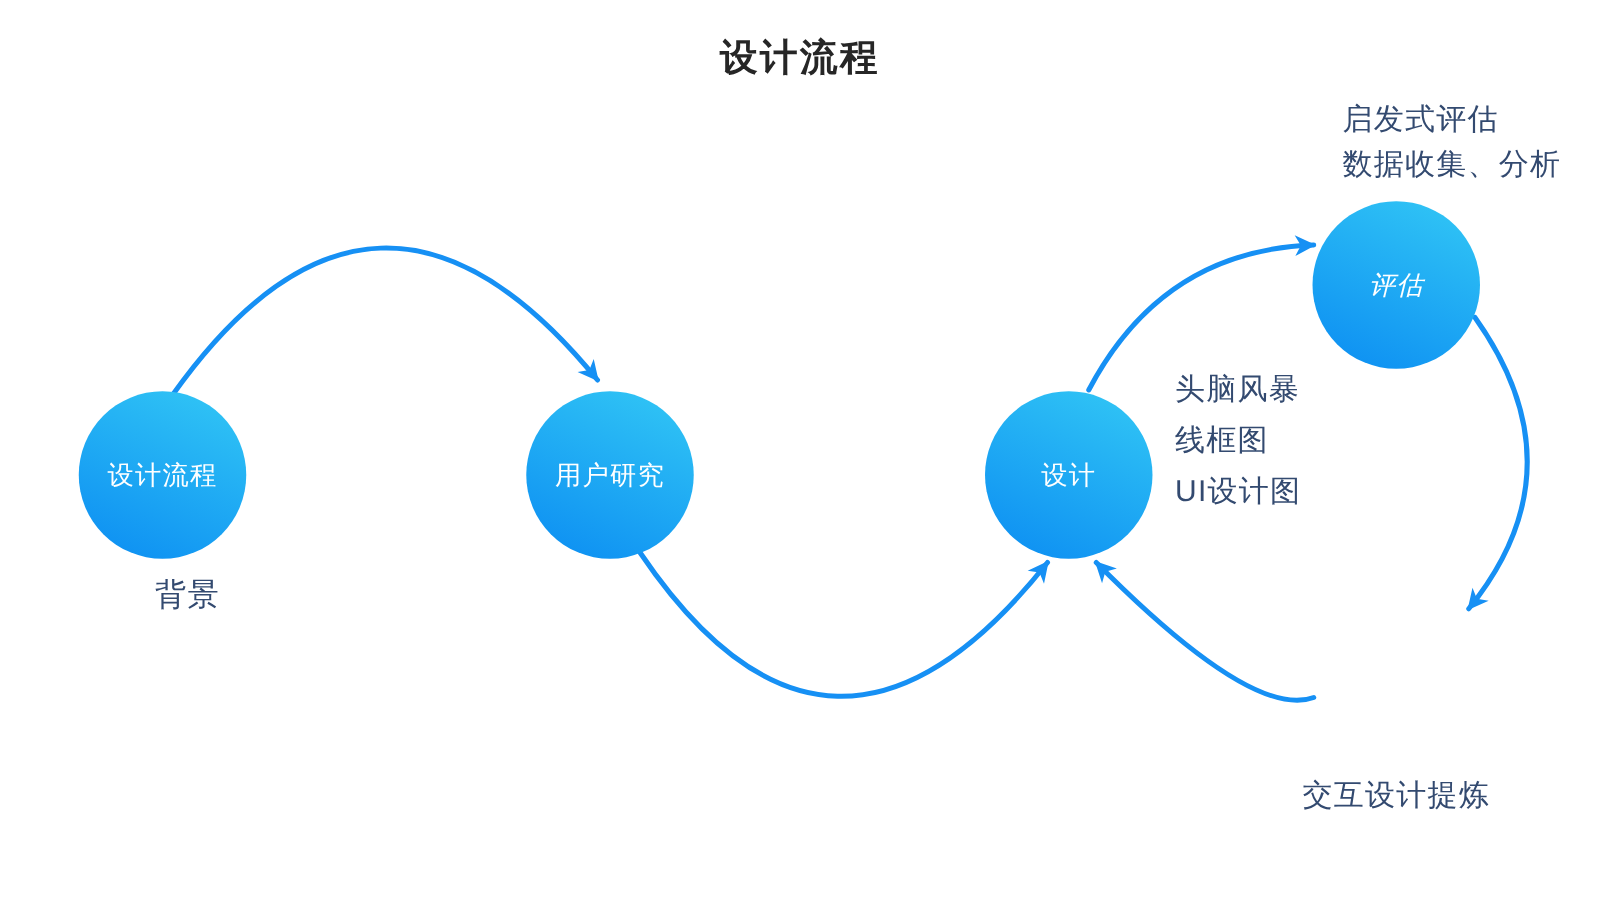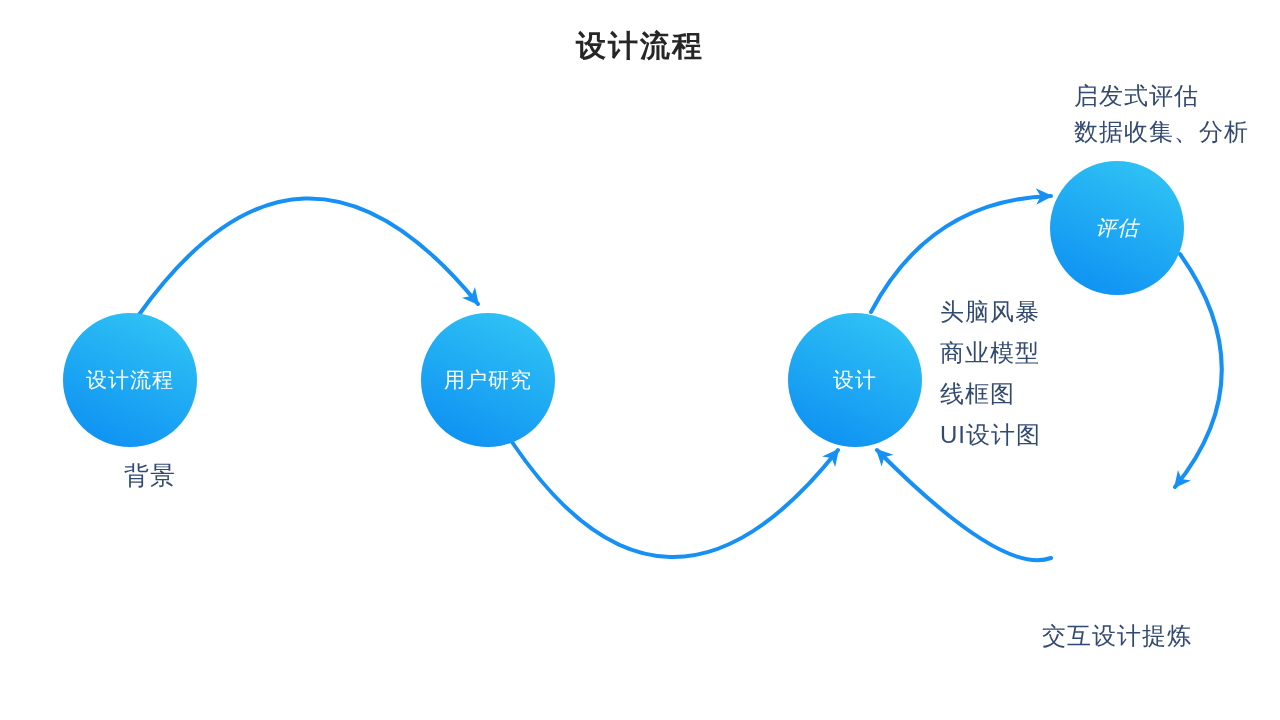--- a/index.html
+++ b/index.html
@@ -125,21 +125,20 @@
   </div>
   <div class="node node-evaluate">
     <span>评估</span>
   </div>
 
   <div class="note note-understand">背景</div>
 
 
   <div class="note note-design">
     <div>头脑风暴</div>
-    <div>商业模型</div>
     <div>线框图</div>
     <div>UI设计图</div>
   </div>
 
   <div class="note note-evaluate">
     <div>启发式评估</div>
     <div>数据收集、分析</div>
   </div>
 
   <div class="note note-redesign">交互设计提炼</div>

